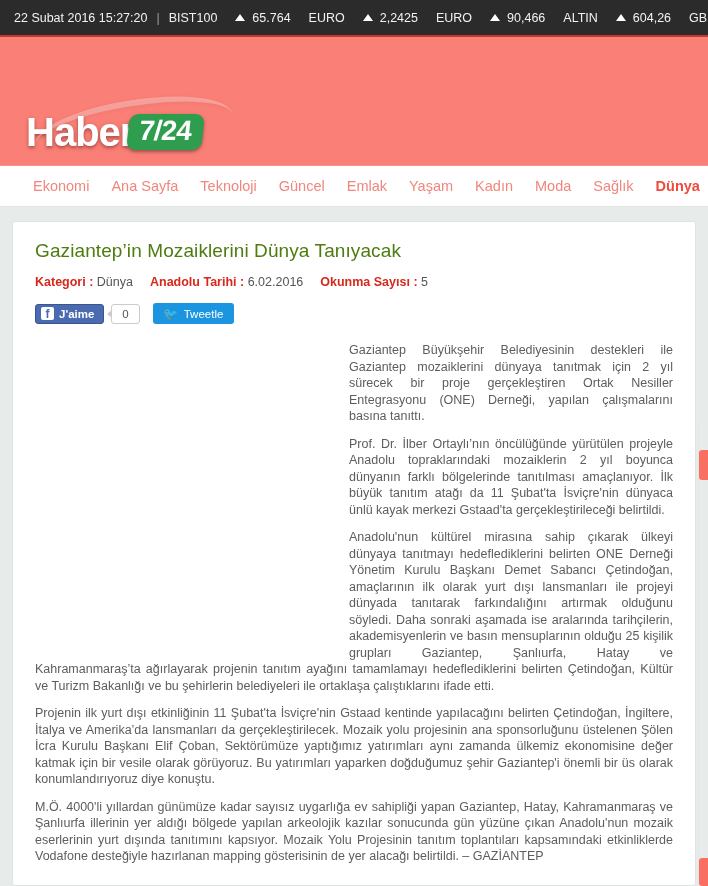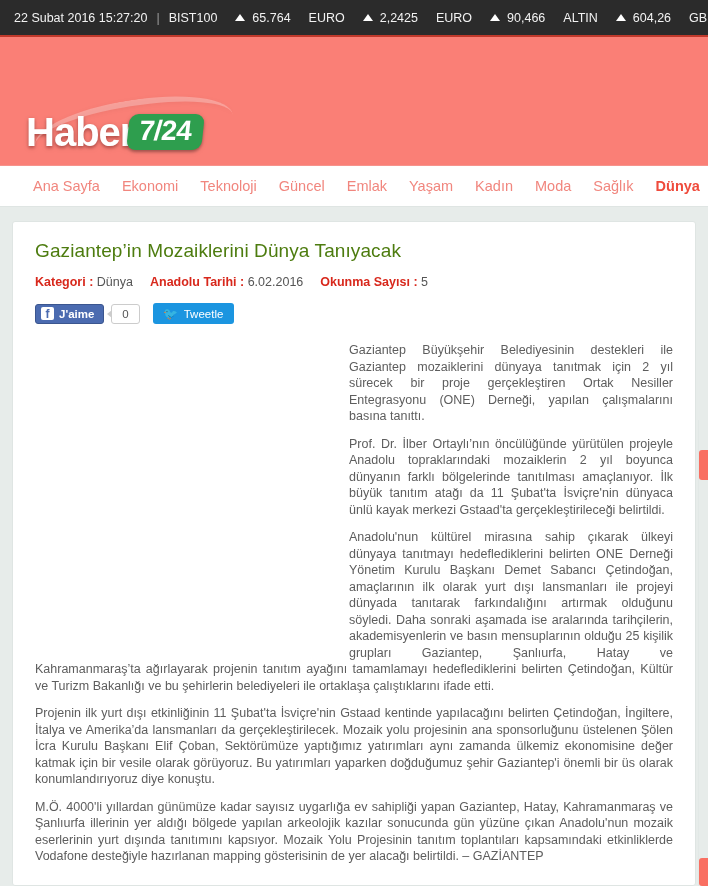--- a/index.html
+++ b/index.html
@@ -176,22 +176,22 @@
 
 <div class="banner">
   <div class="logo">
     <div class="logo-swoosh"></div>
     <span class="logo-word">Haber</span>
     <span class="logo-badge">7/24</span>
   </div>
 </div>
 
 <div class="nav" id="main-nav">
+    <div class="nav-item">Ekonomi</div>
     <div class="nav-item">Ana Sayfa</div>
-    <div class="nav-item">Ekonomi</div>
     <div class="nav-item">Teknoloji</div>
     <div class="nav-item">Güncel</div>
     <div class="nav-item">Emlak</div>
     <div class="nav-item">Yaşam</div>
     <div class="nav-item">Kadın</div>
     <div class="nav-item">Moda</div>
     <div class="nav-item">Sağlık</div>
     <div class="nav-item active">Dünya</div>
   </div>
 

